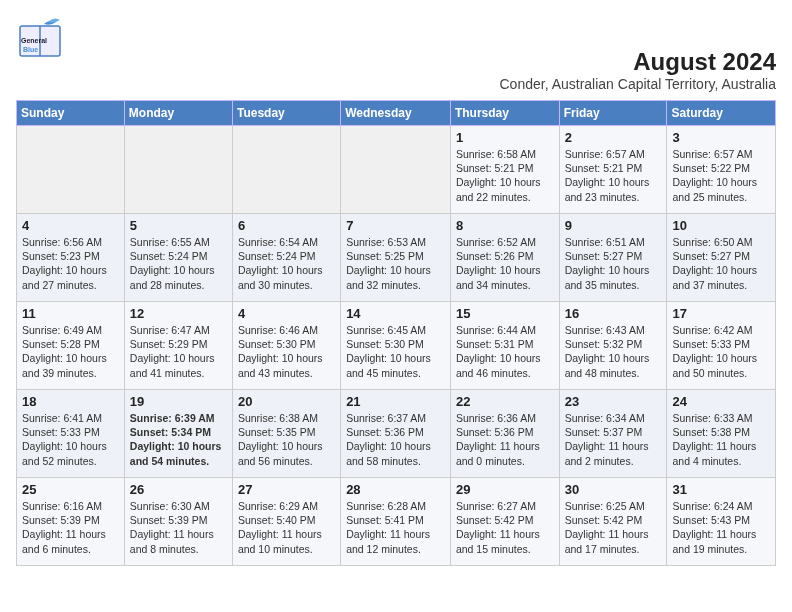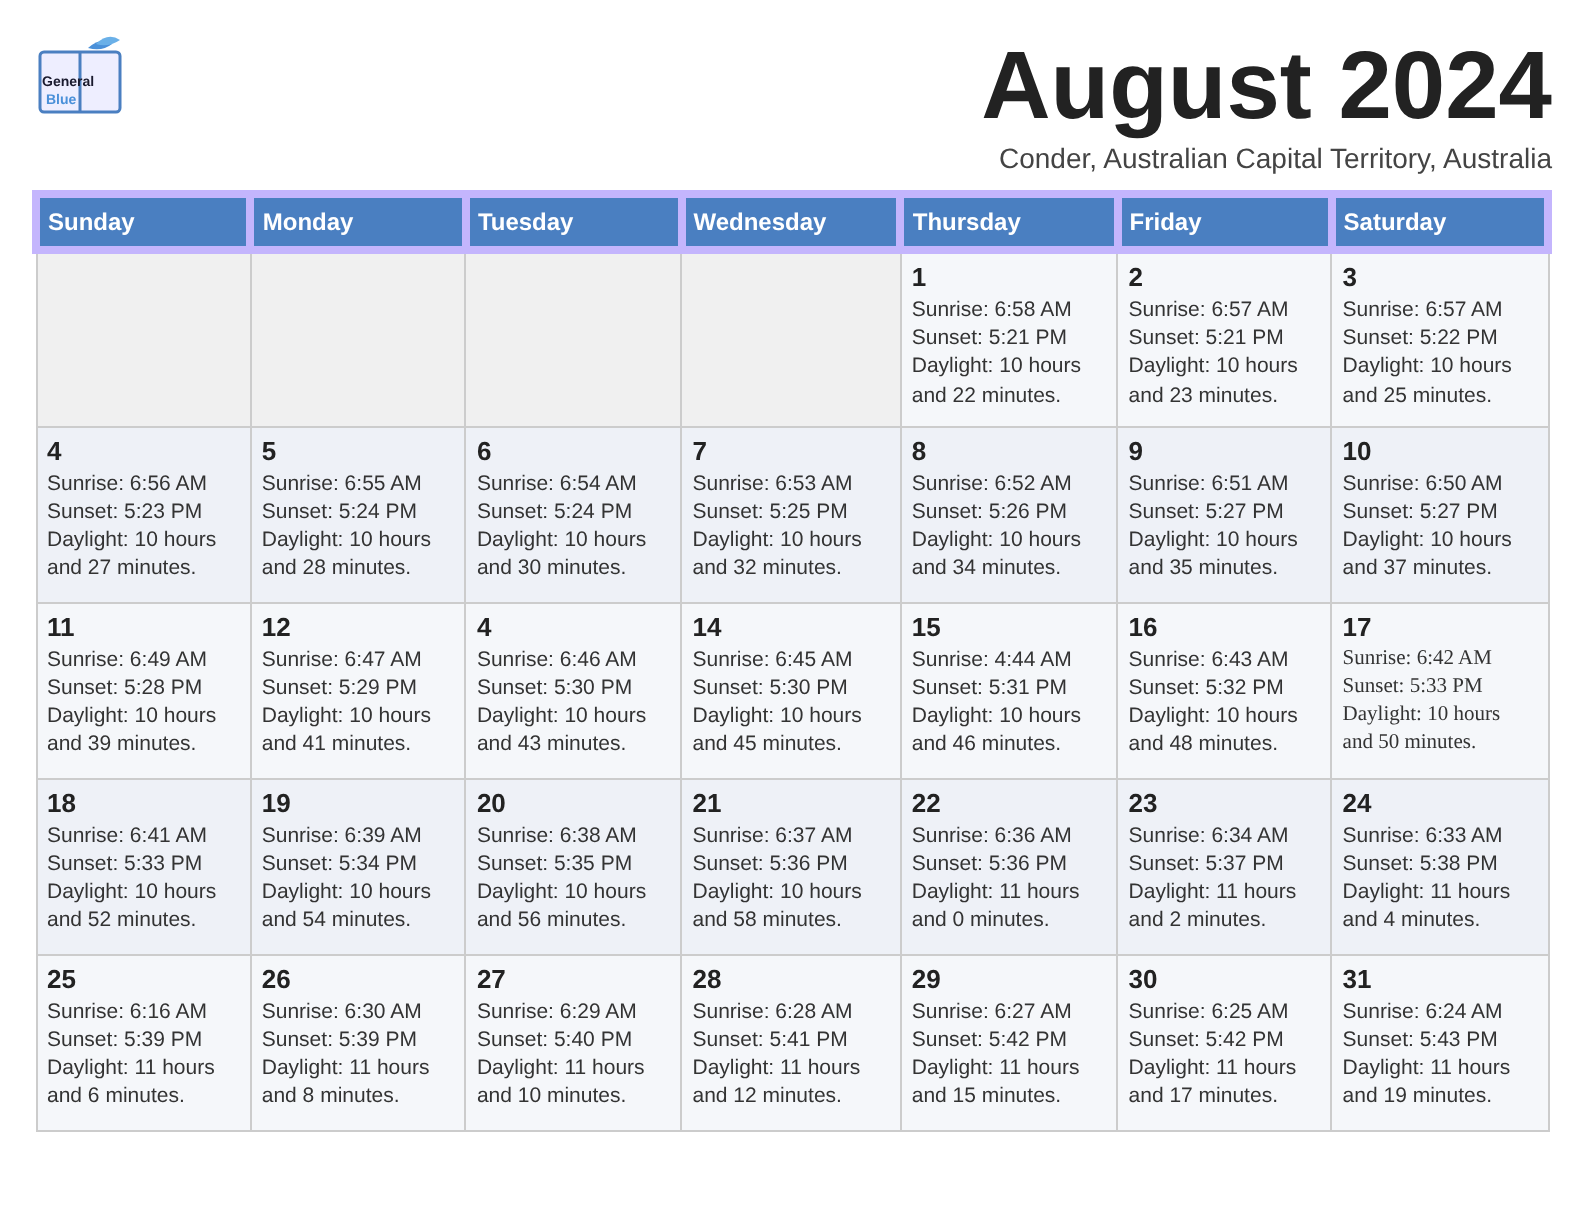--- a/index.html
+++ b/index.html
@@ -13,41 +13,42 @@
     .header-area {
       display: flex;
       align-items: flex-start;
       justify-content: space-between;
       margin-bottom: 8px;
     }
     .title-area {
       text-align: right;
     }
     .month-title {
-      font-size: 48px;
+      font-size: 24px;
       font-weight: bold;
       color: #222;
+      margin-top: 32px;
     }
     .subtitle {
       font-size: 14px;
       color: #444;
     }
     .calendar {
       width: 100%;
       border-collapse: collapse;
       font-size: 11px;
     }
     .calendar thead th {
       background: #4a7fc1;
       color: #fff;
       padding: 5px 4px;
       text-align: left;
       font-size: 12px;
       font-weight: bold;
-      border: 4px solid #c4b5fd;
+      border: 1px solid #c4b5fd;
     }
     .calendar tbody td {
       vertical-align: top;
       border: 1px solid #ccc;
       padding: 4px 5px;
       height: 88px;
       width: 113px;
       background: #fff;
     }
     .calendar tbody tr:nth-child(odd) td {
@@ -213,51 +214,51 @@
         </td>
         <td>
           <div class="day-number">14</div>
           <div class="day-info" style="white-space: pre-line;">Sunrise: 6:45 AM
 Sunset: 5:30 PM
 Daylight: 10 hours
 and 45 minutes.</div>
         </td>
         <td>
           <div class="day-number">15</div>
-          <div class="day-info" style="white-space: pre-line;">Sunrise: 4:44 AM
+          <div class="day-info" style="white-space: pre-line;">Sunrise: 6:44 AM
 Sunset: 5:31 PM
 Daylight: 10 hours
 and 46 minutes.</div>
         </td>
         <td>
           <div class="day-number">16</div>
           <div class="day-info" style="white-space: pre-line;">Sunrise: 6:43 AM
 Sunset: 5:32 PM
 Daylight: 10 hours
 and 48 minutes.</div>
         </td>
         <td>
           <div class="day-number">17</div>
-          <div class="day-info" style="white-space: pre-line; font-family: Liberation Serif, serif;">Sunrise: 6:42 AM
+          <div class="day-info" style="white-space: pre-line;">Sunrise: 6:42 AM
 Sunset: 5:33 PM
 Daylight: 10 hours
 and 50 minutes.</div>
         </td>
       </tr>
       <tr>
         <td>
           <div class="day-number">18</div>
           <div class="day-info" style="white-space: pre-line;">Sunrise: 6:41 AM
 Sunset: 5:33 PM
 Daylight: 10 hours
 and 52 minutes.</div>
         </td>
         <td>
           <div class="day-number">19</div>
-          <div class="day-info" style="white-space: pre-line;">Sunrise: 6:39 AM
+          <div class="day-info" style="white-space: pre-line; font-weight: bold;">Sunrise: 6:39 AM
 Sunset: 5:34 PM
 Daylight: 10 hours
 and 54 minutes.</div>
         </td>
         <td>
           <div class="day-number">20</div>
           <div class="day-info" style="white-space: pre-line;">Sunrise: 6:38 AM
 Sunset: 5:35 PM
 Daylight: 10 hours
 and 56 minutes.</div>

